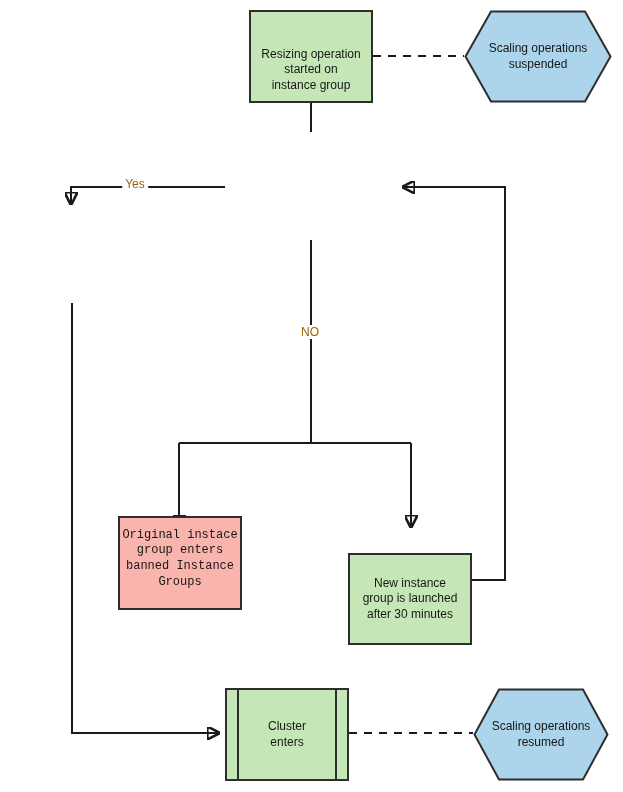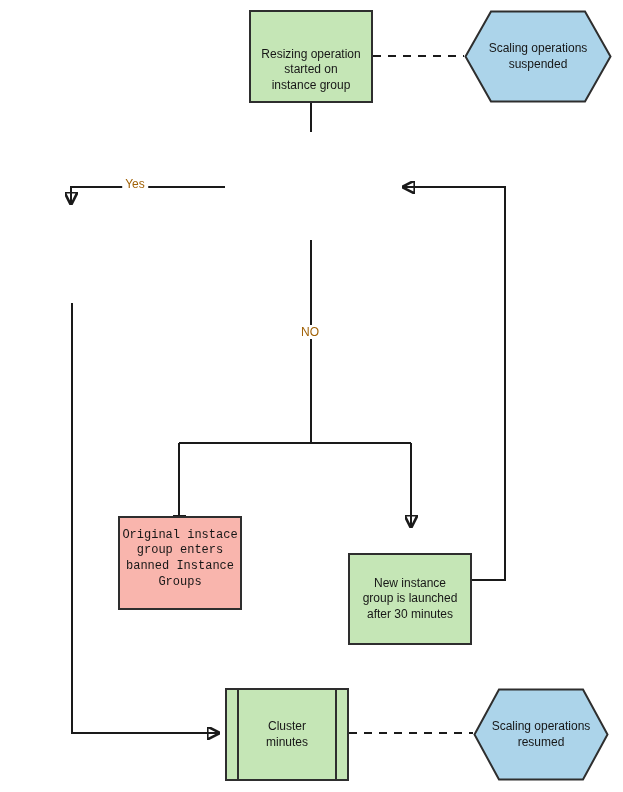--- a/index.html
+++ b/index.html
@@ -139,21 +139,21 @@
 after 30 minutes</div>
   </div>
 
   <div class="node" style="left:225px; top:688px; width:124px; height:93px;">
     <svg class="shape" width="124" height="93">
       <rect x="1" y="1" width="122" height="91" fill="#C5E6B6"></rect>
       <line x1="13" y1="1" x2="13" y2="92"></line>
       <line x1="111" y1="1" x2="111" y2="92"></line>
     </svg>
     <div class="label">Cluster
-minutes</div>
+enters</div>
   </div>
 
   <div class="node" style="left:473px; top:688px; width:136px; height:93px;">
     <svg class="shape" width="136" height="93">
       <polygon points="26,1.5 110,1.5 134.5,46.5 110,91.5 26,91.5 1.5,46.5" fill="#ACD4EA"></polygon>
     </svg>
     <div class="label">Scaling operations
 resumed</div>
   </div>
 

